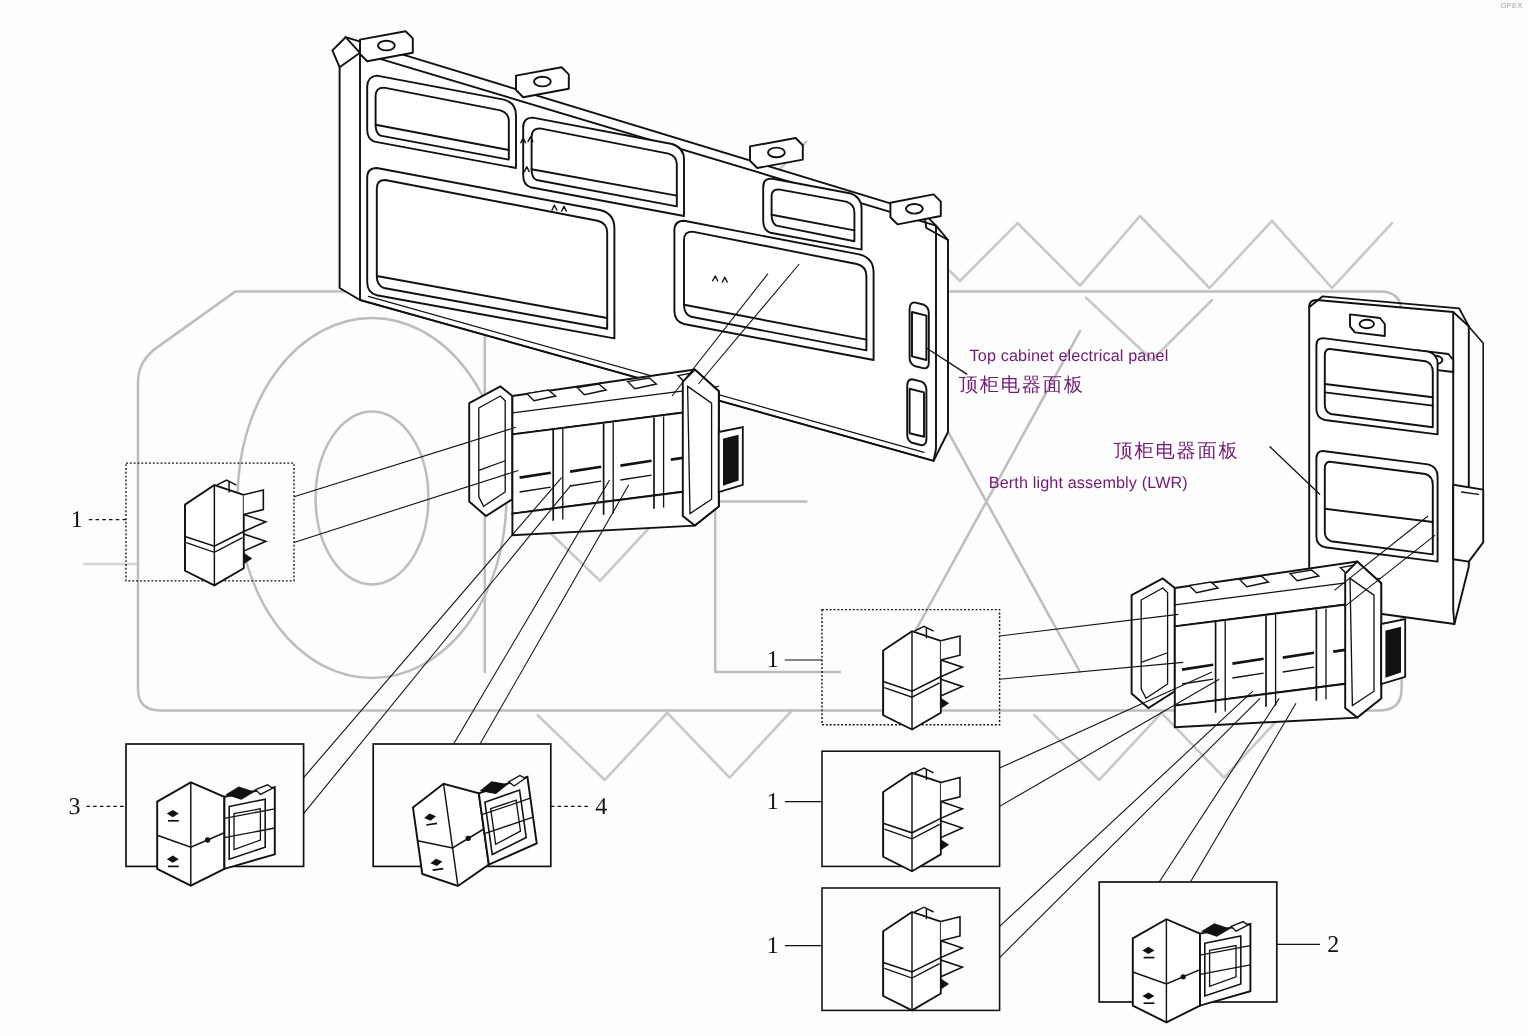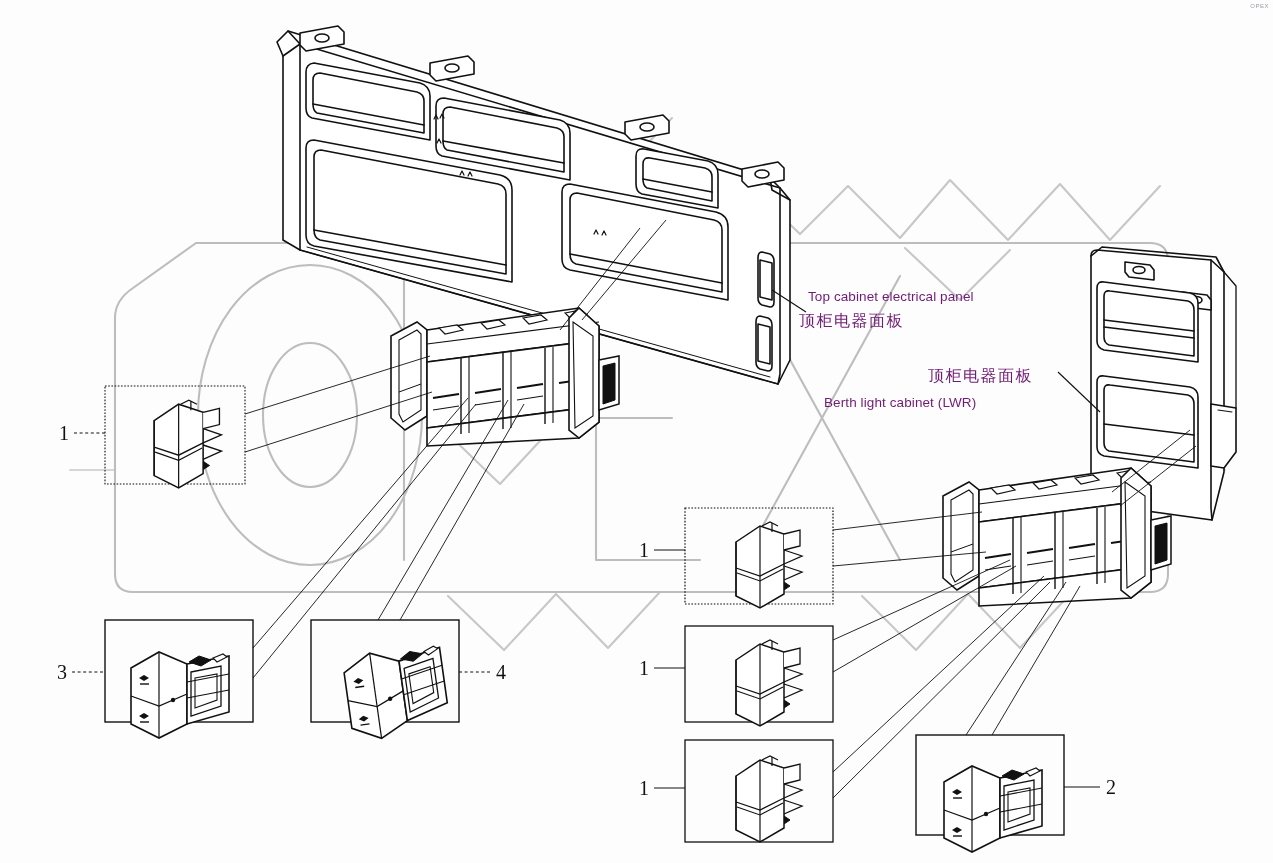--- a/index.html
+++ b/index.html
@@ -336,21 +336,21 @@
           <use href="#rocker-marked"></use>
         </g>
       <path d="M1064,787 L1100,787" stroke="#111" stroke-width="1" fill="none"></path>
     </g>
   </svg>
 
   <div class="lbl lbl-en" style="left:808px; top:290px;">Top cabinet electrical panel</div>
   <div class="lbl lbl-cn" style="left:799px; top:313px;">顶柜电器面板</div>
 
   <div class="lbl lbl-cn" style="left:928px; top:368px;">顶柜电器面板</div>
-  <div class="lbl lbl-en" style="left:824px; top:396px;">Berth light cabinet (LWR)</div>
+  <div class="lbl lbl-en" style="left:824px; top:396px;">Berth light assembly (LWR)</div>
 
   <div class="callnum" style="left:59px; top:423px;">1</div>
   <div class="callnum" style="left:57px; top:662px;">3</div>
   <div class="callnum" style="left:496px; top:662px;">4</div>
   <div class="callnum" style="left:639px; top:540px;">1</div>
   <div class="callnum" style="left:639px; top:658px;">1</div>
   <div class="callnum" style="left:639px; top:778px;">1</div>
   <div class="callnum" style="left:1106px; top:777px;">2</div>
 
   <div class="corner-mark">OPEX</div>

